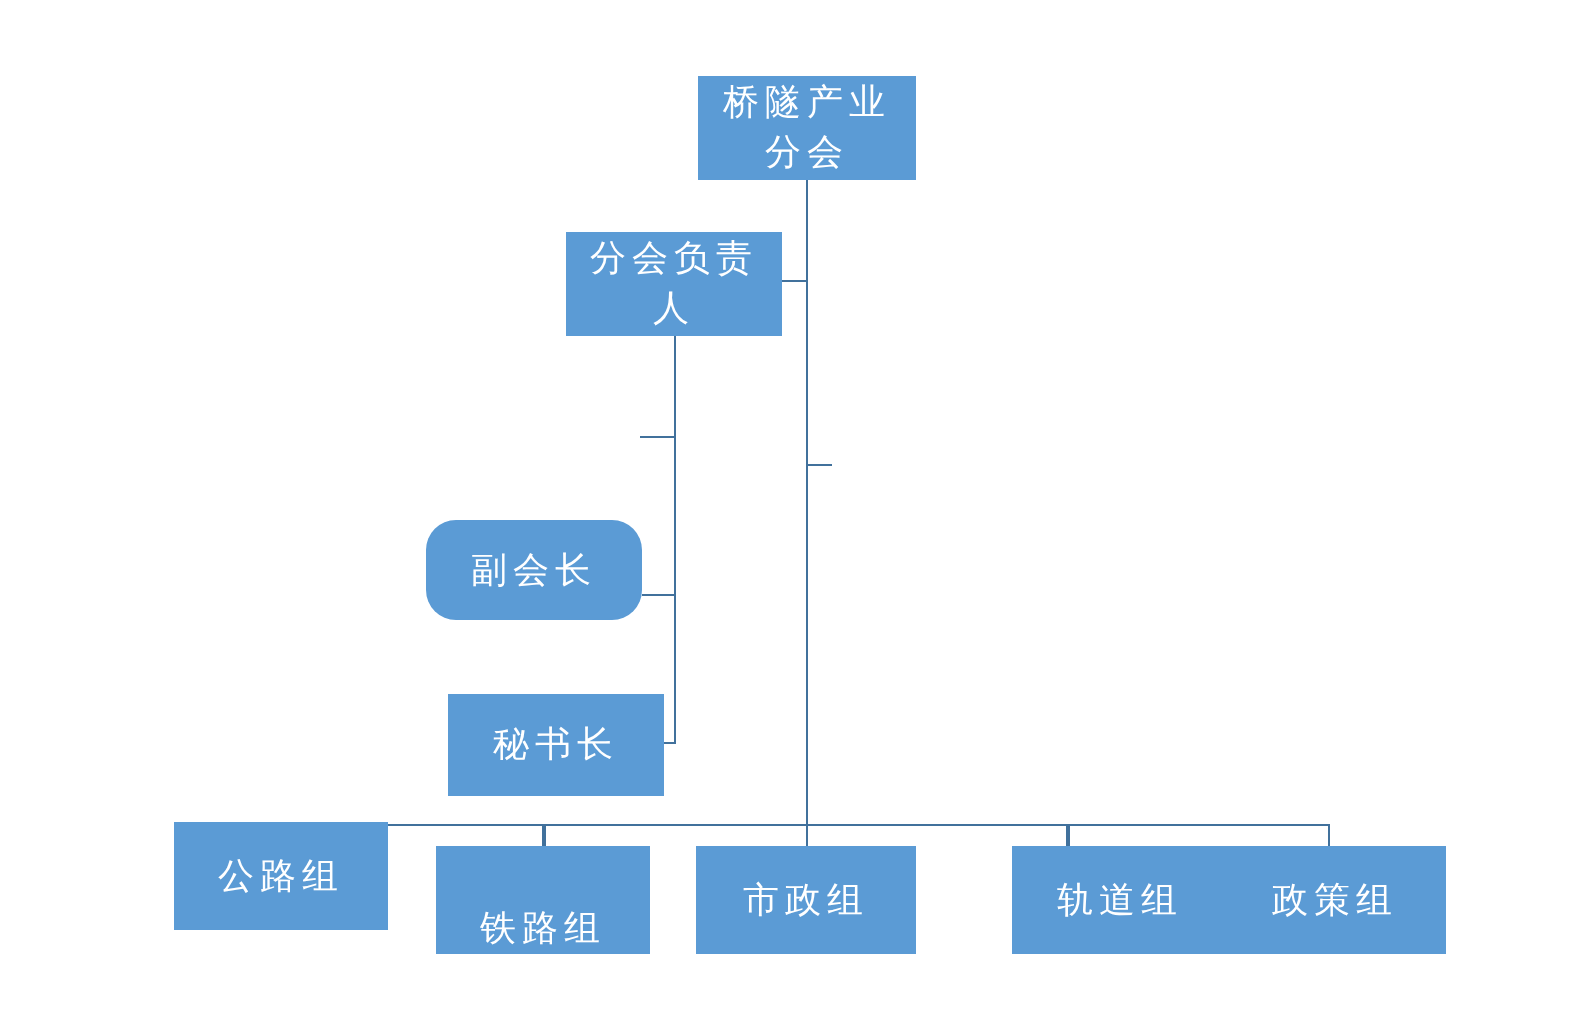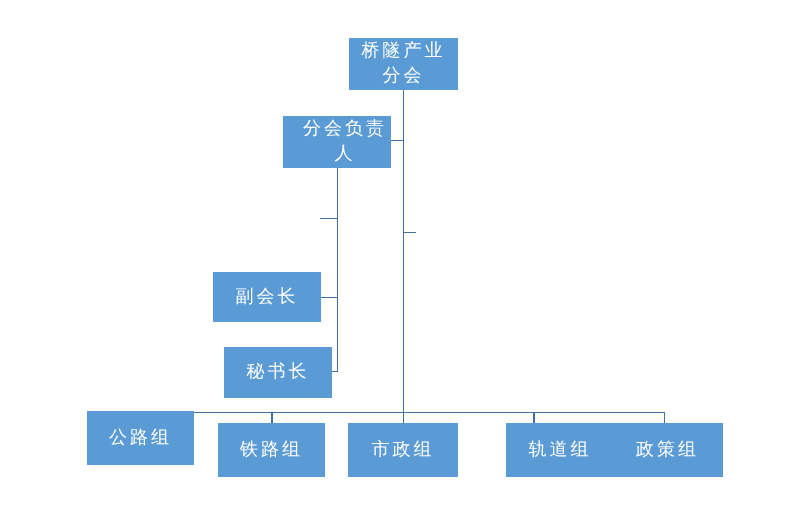--- a/index.html
+++ b/index.html
@@ -6,21 +6,21 @@
     margin: 0;
     padding: 0;
     background: #ffffff;
   }
   .canvas {
     position: relative;
     width: 790px;
     height: 507px;
     background: var(--bg, #ffffff);
     overflow: hidden;
-    font-family: Liberation Mono, monospace;
+    font-family: Liberation Sans, sans-serif;
   }
   .node {
     position: absolute;
     background: var(--node-fill, #5B9BD5);
     color: var(--node-text, #ffffff);
     display: flex;
     align-items: center;
     justify-content: center;
     text-align: center;
     font-size: 18px;
@@ -31,27 +31,27 @@
     display: inline-block;
     max-width: 92px;
     word-break: break-all;
   }
   .conn {
     position: absolute;
     background: var(--connector, #41719C);
   }
   
   #n-root        { left: 349px; top:  38px; width: 109px; height: 52px; }
-  #n-leader      { left: 283px; top: 116px; width: 108px; height: 52px; justify-content: flex-end; }
+  #n-leader      { left: 283px; top: 116px; width: 108px; height: 52px; }
   #n-convener    { left: 213px; top: 192px; width: 107px; height: 53px; }
-  #n-vice        { left: 213px; top: 272px; width: 108px; height: 50px; }
+  #n-vice        { left: 213px; top: 260px; width: 108px; height: 50px; border-radius: 15px; }
   #n-secgen      { left: 224px; top: 347px; width: 108px; height: 51px; }
   #n-secretariat { left: 416px; top: 207px; width: 108px; height: 51px; }
   #n-g1          { left:  87px; top: 411px; width: 107px; height: 54px; }
-  #n-g2          { left: 218px; top: 423px; width: 107px; height: 54px; }
+  #n-g2          { left: 218px; top: 423px; width: 107px; height: 54px; align-items: flex-end; }
   #n-g3          { left: 348px; top: 423px; width: 110px; height: 54px; }
   #n-g4          { left: 480px; top: 423px; width: 108px; height: 54px; margin-left: 26px; }
   #n-g5          { left: 612px; top: 423px; width: 111px; height: 54px; }
   
   #c-root-vert     { left: 402.5px; top:  90px;   width: 1.5px;  height: 333px; }
   #c-bottom-horiz  { left: 140px;   top: 411.5px; width: 525px;  height: 1.5px; }
   #c-stub-g1       { left: 140px;   top: 412px;   width: 1.5px;  height: 11px;  }
   #c-stub-g2       { left: 271px;   top: 412px;   width: 1.5px;  height: 11px;  }
   #c-stub-g4       { left: 533px;   top: 412px;   width: 1.5px;  height: 11px;  }
   #c-stub-g5       { left: 663.5px; top: 412px;   width: 1.5px;  height: 11px;  }

